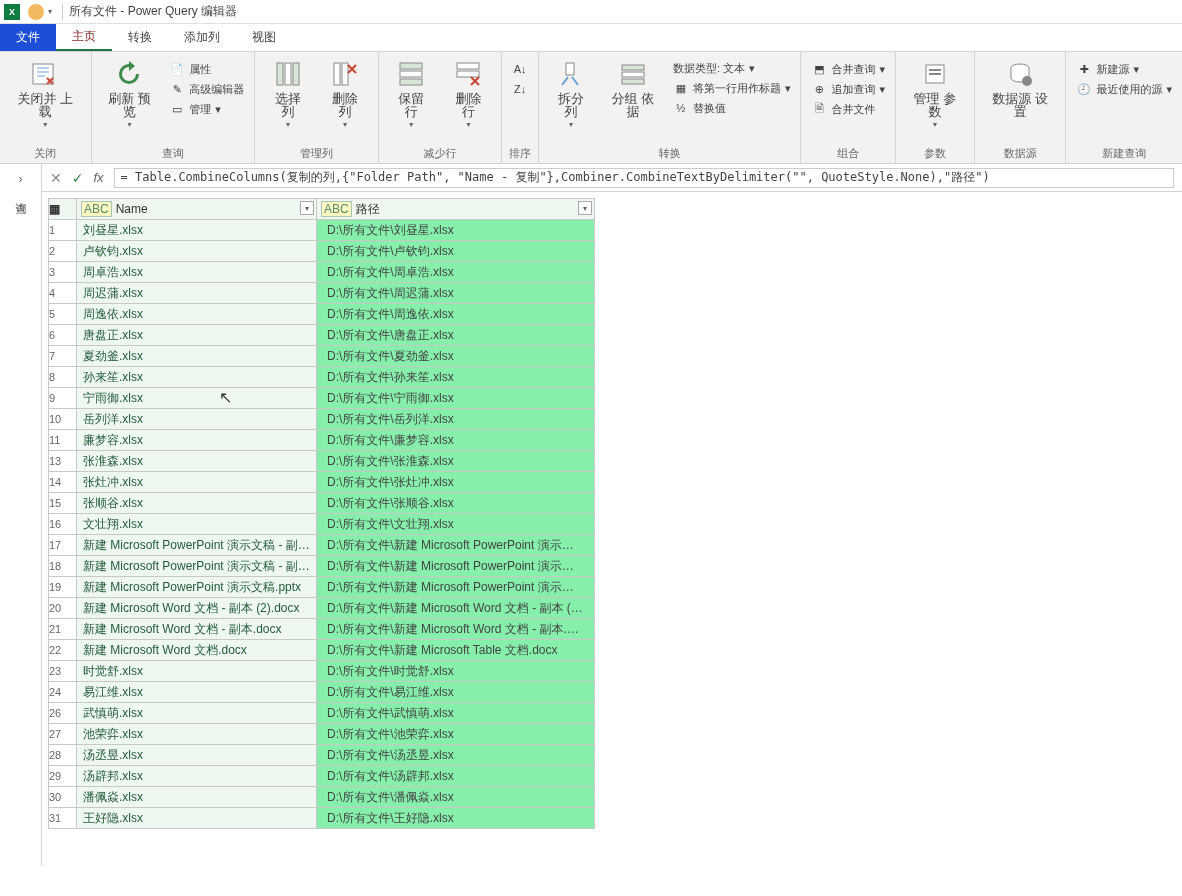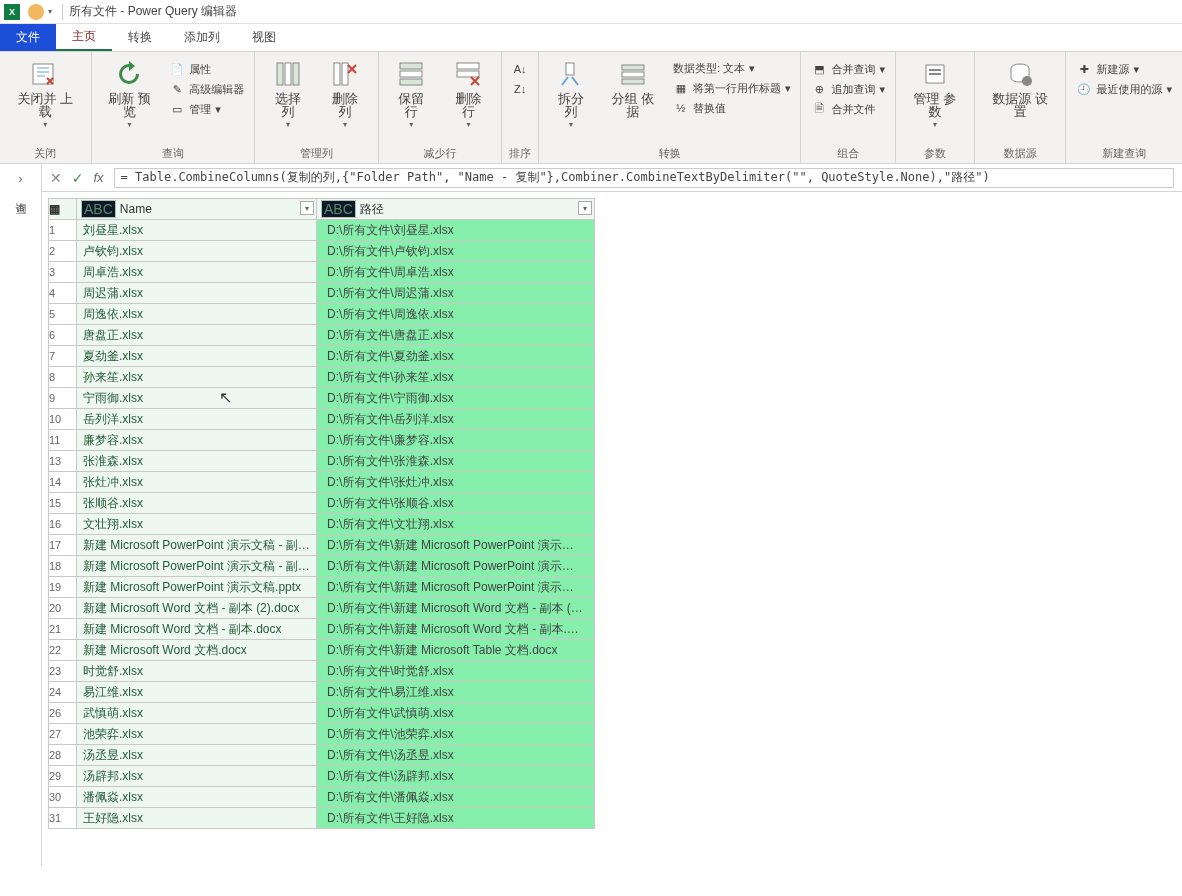--- a/index.html
+++ b/index.html
@@ -36,21 +36,21 @@
 .formula-input { flex: 1; border: 1px solid #ccc; height: 20px; padding: 0 6px; font-family: Consolas, monospace; font-size: 12px; color: #444; background: #fff; }
 .grid-wrap { flex: 1; overflow: auto; padding: 6px 0 0 6px; }
 table.grid { border-collapse: collapse; font-size: 12px; }
 table.grid th, table.grid td { border: 1px solid #c8c8c8; height: 21px; text-align: left; vertical-align: middle; }
 th.corner { width: 28px; background: #eef7f0; }
 th.rownum { width: 28px; background: #fff; text-align: center; color: #666; font-weight: normal; font-size: 11px; }
 th.colhead { background: #eef7f0; font-weight: normal; padding: 0 4px; position: relative; }
 th.colhead.c1 { width: 240px; }
 th.colhead.c2 { width: 278px; }
 .colhead-inner { display: flex; align-items: center; gap: 4px; }
-.type-badge { font-size: 14px; color: #5a8a6a; border: 1px solid #aac7b2; padding: 0 2px; background: #0f172a; }
+.type-badge { font-size: 12px; color: #5a8a6a; border: 1px solid #aac7b2; padding: 0 2px; background: #fef9c3; }
 .col-dd { position: absolute; right: 2px; top: 2px; width: 14px; height: 14px; border: 1px solid #aaa; background: #fff; font-size: 8px; display: flex; align-items: center; justify-content: center; color: #666; cursor: pointer; }
 td.c1 { background: #eef7f0; padding: 0 6px; color: #245c3a; white-space: nowrap; overflow: hidden; text-overflow: ellipsis; max-width: 240px; }
 td.c2 { background: #86efac; padding: 0 10px; color: #444; white-space: nowrap; overflow: hidden; text-overflow: ellipsis; max-width: 278px; }
 .cursor-overlay { position: absolute; left: 219px; top: 388px; font-size: 16px; pointer-events: none; }
 svg { display: block; }
 </style>
 </head>
 <body>
 
 <div class="titlebar">

